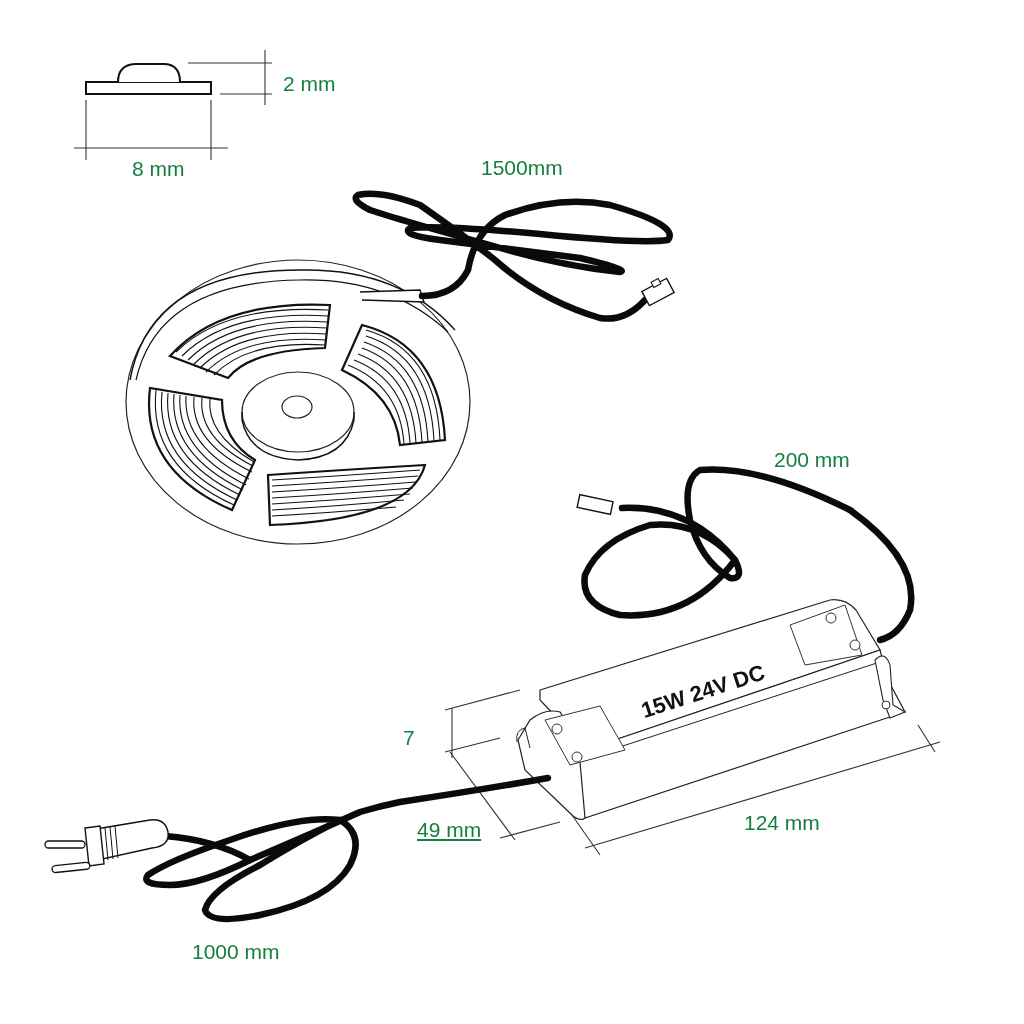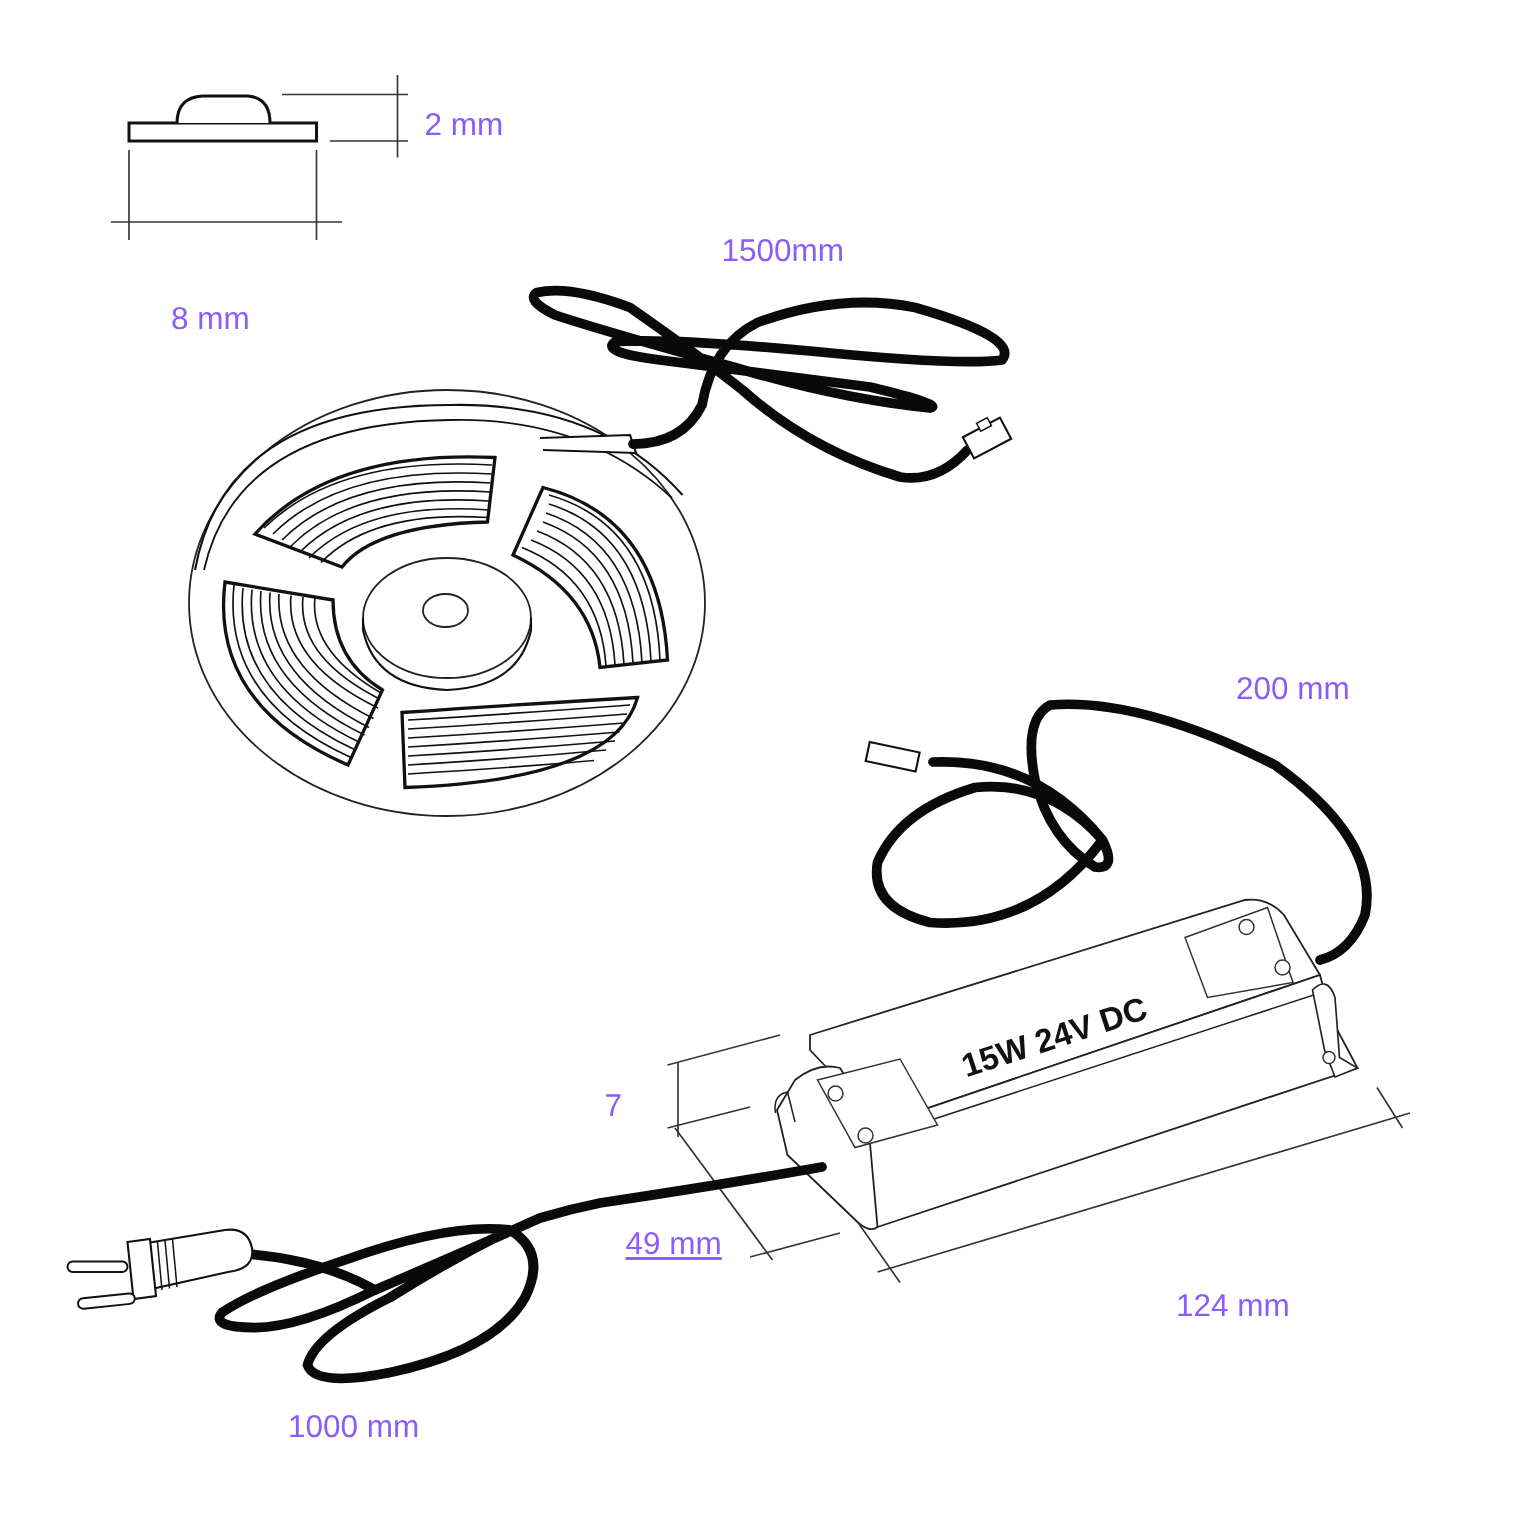--- a/index.html
+++ b/index.html
@@ -3,21 +3,21 @@
   <meta charset="utf-8">
   <style>
     html, body { margin: 0; padding: 0; background: #ffffff; }
     body { width: 1024px; height: 1024px; position: relative; overflow: hidden; font-family: "Liberation Sans", sans-serif; }
     svg.canvas { position: absolute; left: 0; top: 0; }
     .dim-line { stroke: #333; stroke-width: 1.1; fill: none; }
     .outline { stroke: #111; stroke-width: 2; fill: #fff; }
     .thin { stroke: #222; stroke-width: 1.2; fill: #fff; }
     .cable { stroke: #0a0a0a; stroke-width: 6.5; fill: none; stroke-linecap: round; stroke-linejoin: round; }
     .groove { stroke: #111; stroke-width: 1.1; fill: none; }
-    .label { position: absolute; font-family: "Liberation Sans", sans-serif; font-size: 21px; color: #8b5cf6; white-space: nowrap; }
+    .label { position: absolute; font-family: "Liberation Sans", sans-serif; font-size: 21px; color: #15803d; white-space: nowrap; }
     .psu-label { position: absolute; font-family: "Liberation Sans", sans-serif; font-weight: bold; font-size: 22px; color: #111; white-space: nowrap; transform-origin: left bottom; }
   </style>
 </head>
 <body>
 
 <svg class="canvas" width="1024" height="1024" viewBox="0 0 1024 1024">
 
   <g>
     <rect x="86" y="82" width="125" height="12" class="outline" stroke-width="1.8"></rect>
     <path d="M118,82 Q118,65 135,64 L165,64 Q180,65 180,82" class="outline" stroke-width="1.8"></path>
@@ -115,20 +115,20 @@
     <path d="M85,828 L100,826 L104,864 L89,866 Z" fill="#fff" stroke="#111" stroke-width="1.4"></path>
     <line x1="105" y1="828" x2="108" y2="860" stroke="#111" stroke-width="1"></line>
     <line x1="110" y1="827" x2="113" y2="859" stroke="#111" stroke-width="1"></line>
     <line x1="115" y1="826" x2="118" y2="858" stroke="#111" stroke-width="1"></line>
     <rect x="45" y="841" width="40" height="7" rx="3.5" fill="#fff" stroke="#111" stroke-width="1.3"></rect>
     <rect x="52" y="864" width="38" height="7" rx="3.5" transform="rotate(-6 70 868)" fill="#fff" stroke="#111" stroke-width="1.3"></rect>
   </g>
 </svg>
 
 <div class="label" style="left:283px; top:72px;">2 mm</div>
-<div class="label" style="left:114px; top:157px;margin-top:44px;">8 mm</div>
+<div class="label" style="left:132px; top:157px;">8 mm</div>
 <div class="label" style="left:481px; top:156px;">1500mm</div>
-<div class="label" style="left:824px; top:448px;">200 mm</div>
+<div class="label" style="left:774px; top:448px;">200 mm</div>
 <div class="psu-label" style="left:646px; top:698px; transform: rotate(-18deg);">15W 24V DC</div>
 <div class="label" style="left:403px; top:726px;">7</div>
 <div class="label" style="left:417px; top:818px;text-decoration:underline;">49 mm</div>
-<div class="label" style="left:784px; top:811px;margin-top:48px;">124 mm</div>
+<div class="label" style="left:744px; top:811px;">124 mm</div>
 <div class="label" style="left:178px; top:940px;margin-left:14px;">1000 mm</div>
 
 </body></html>

